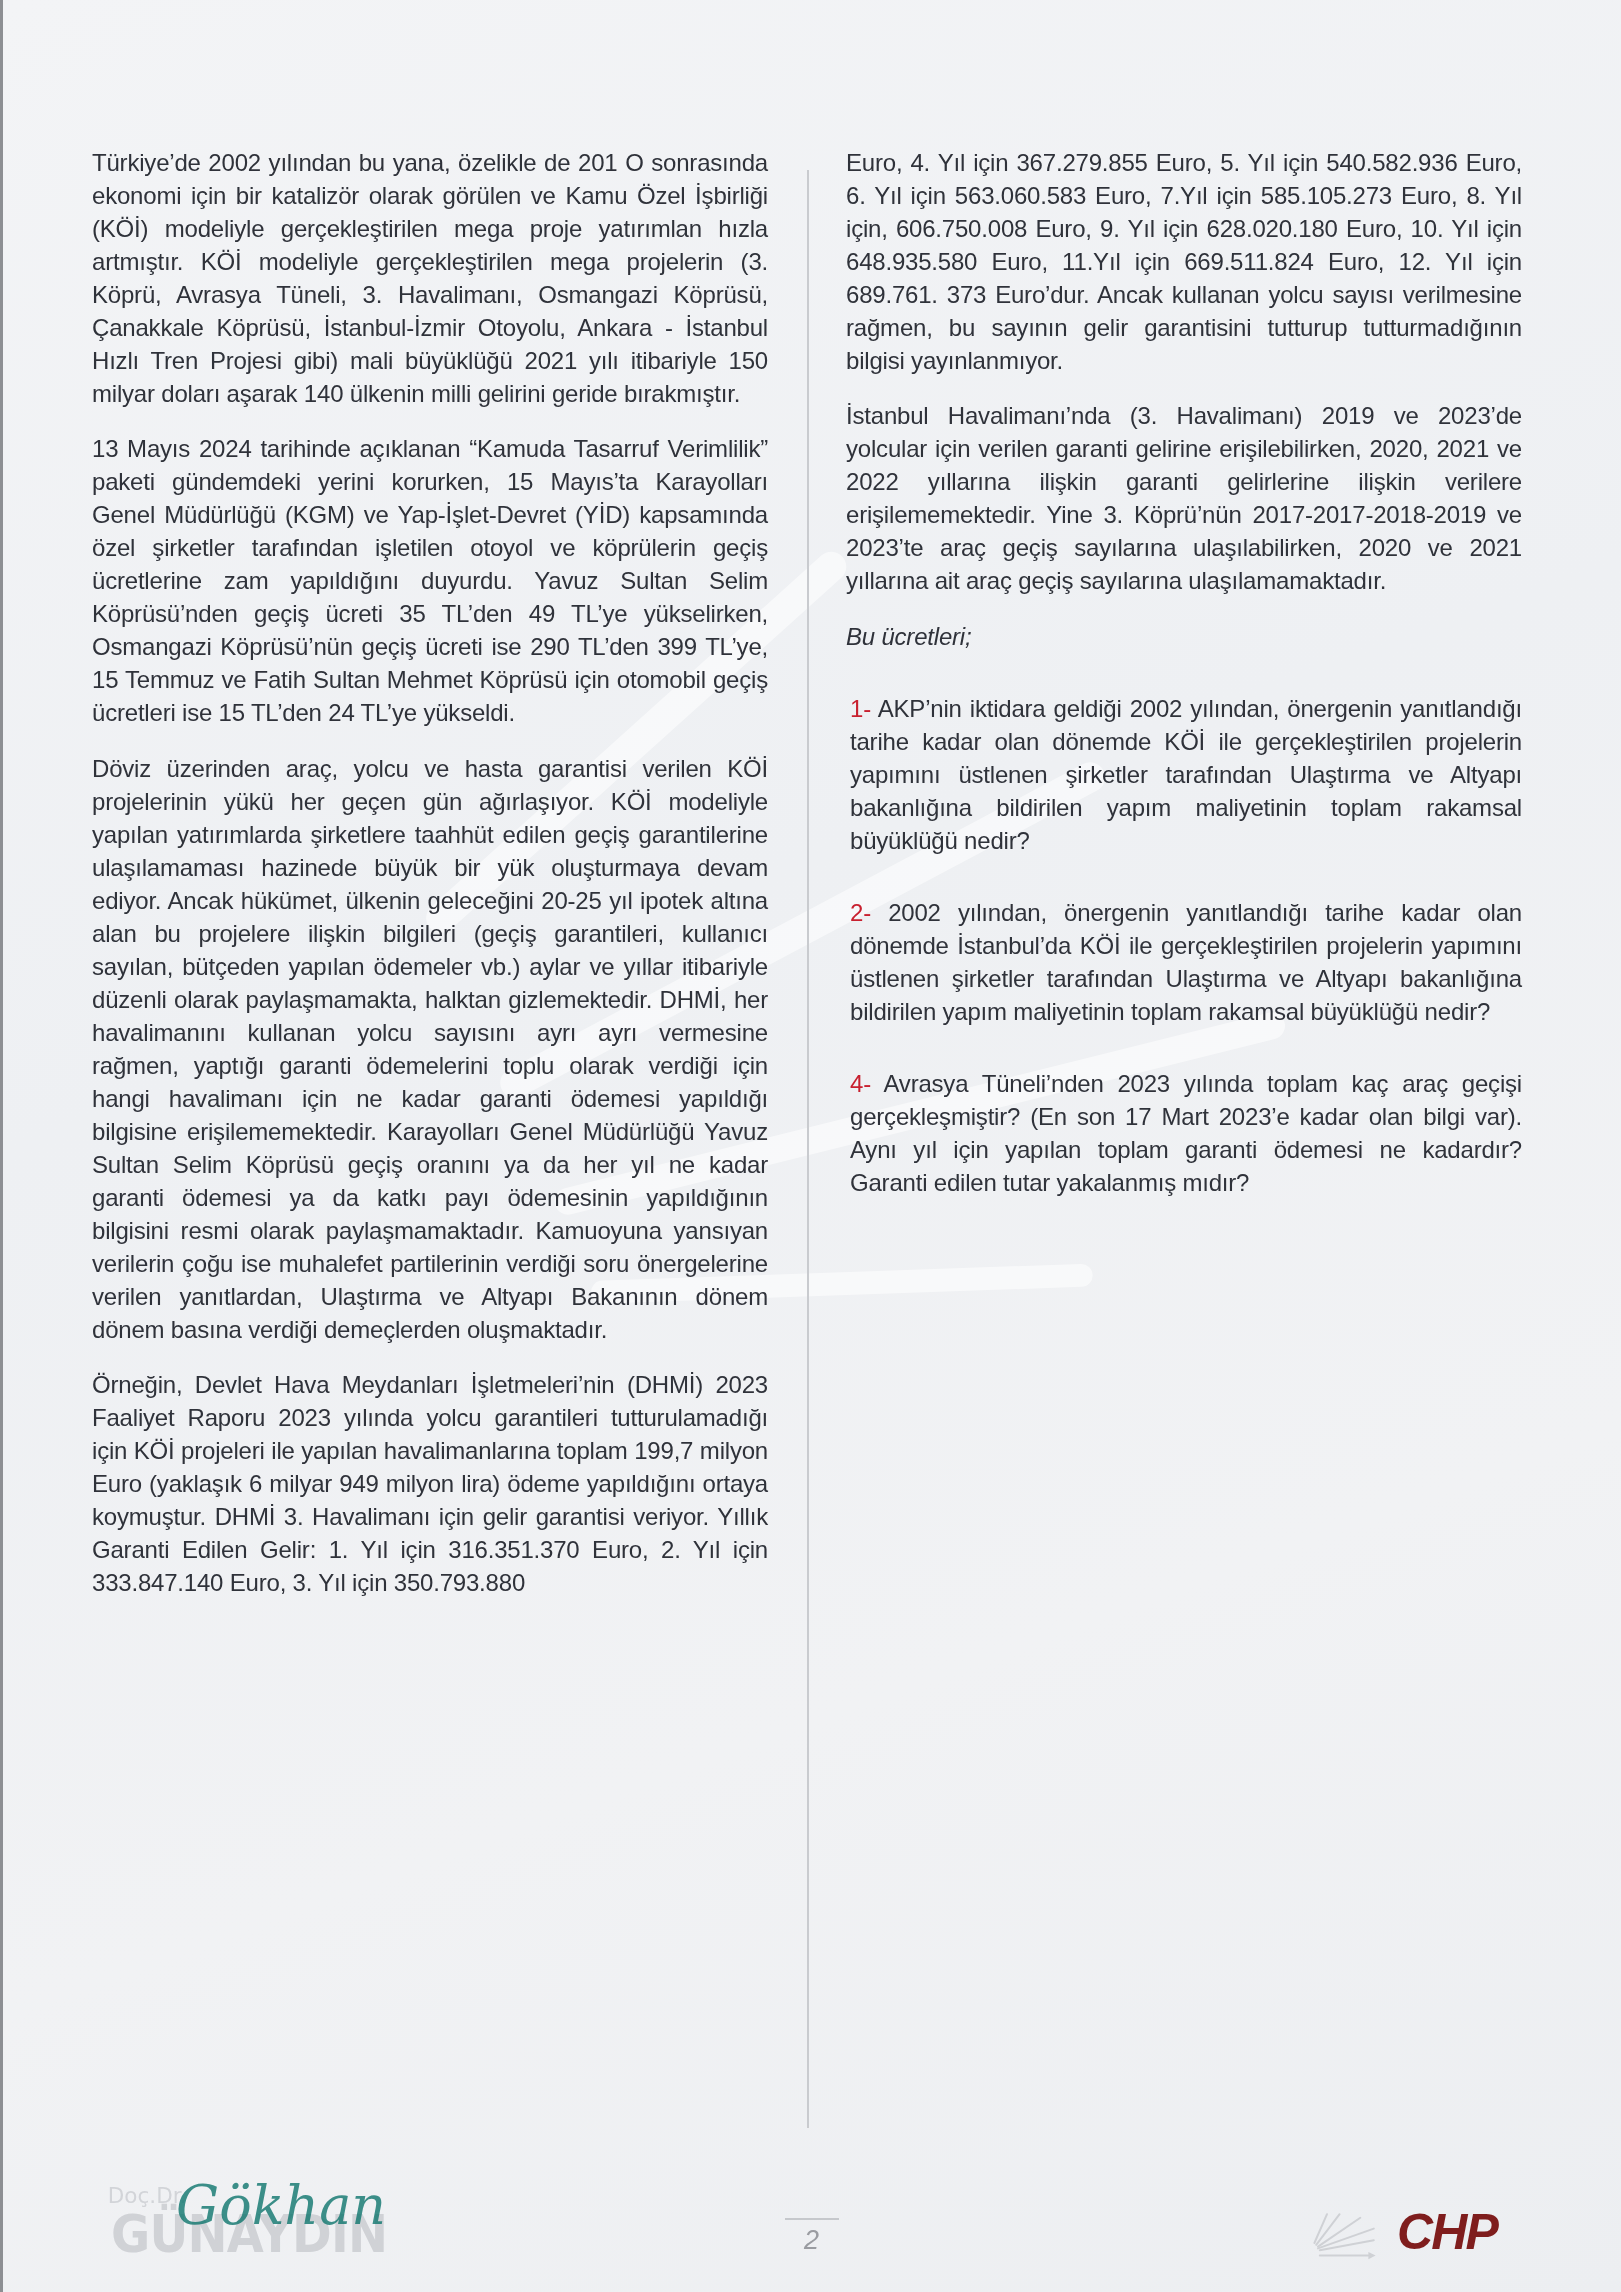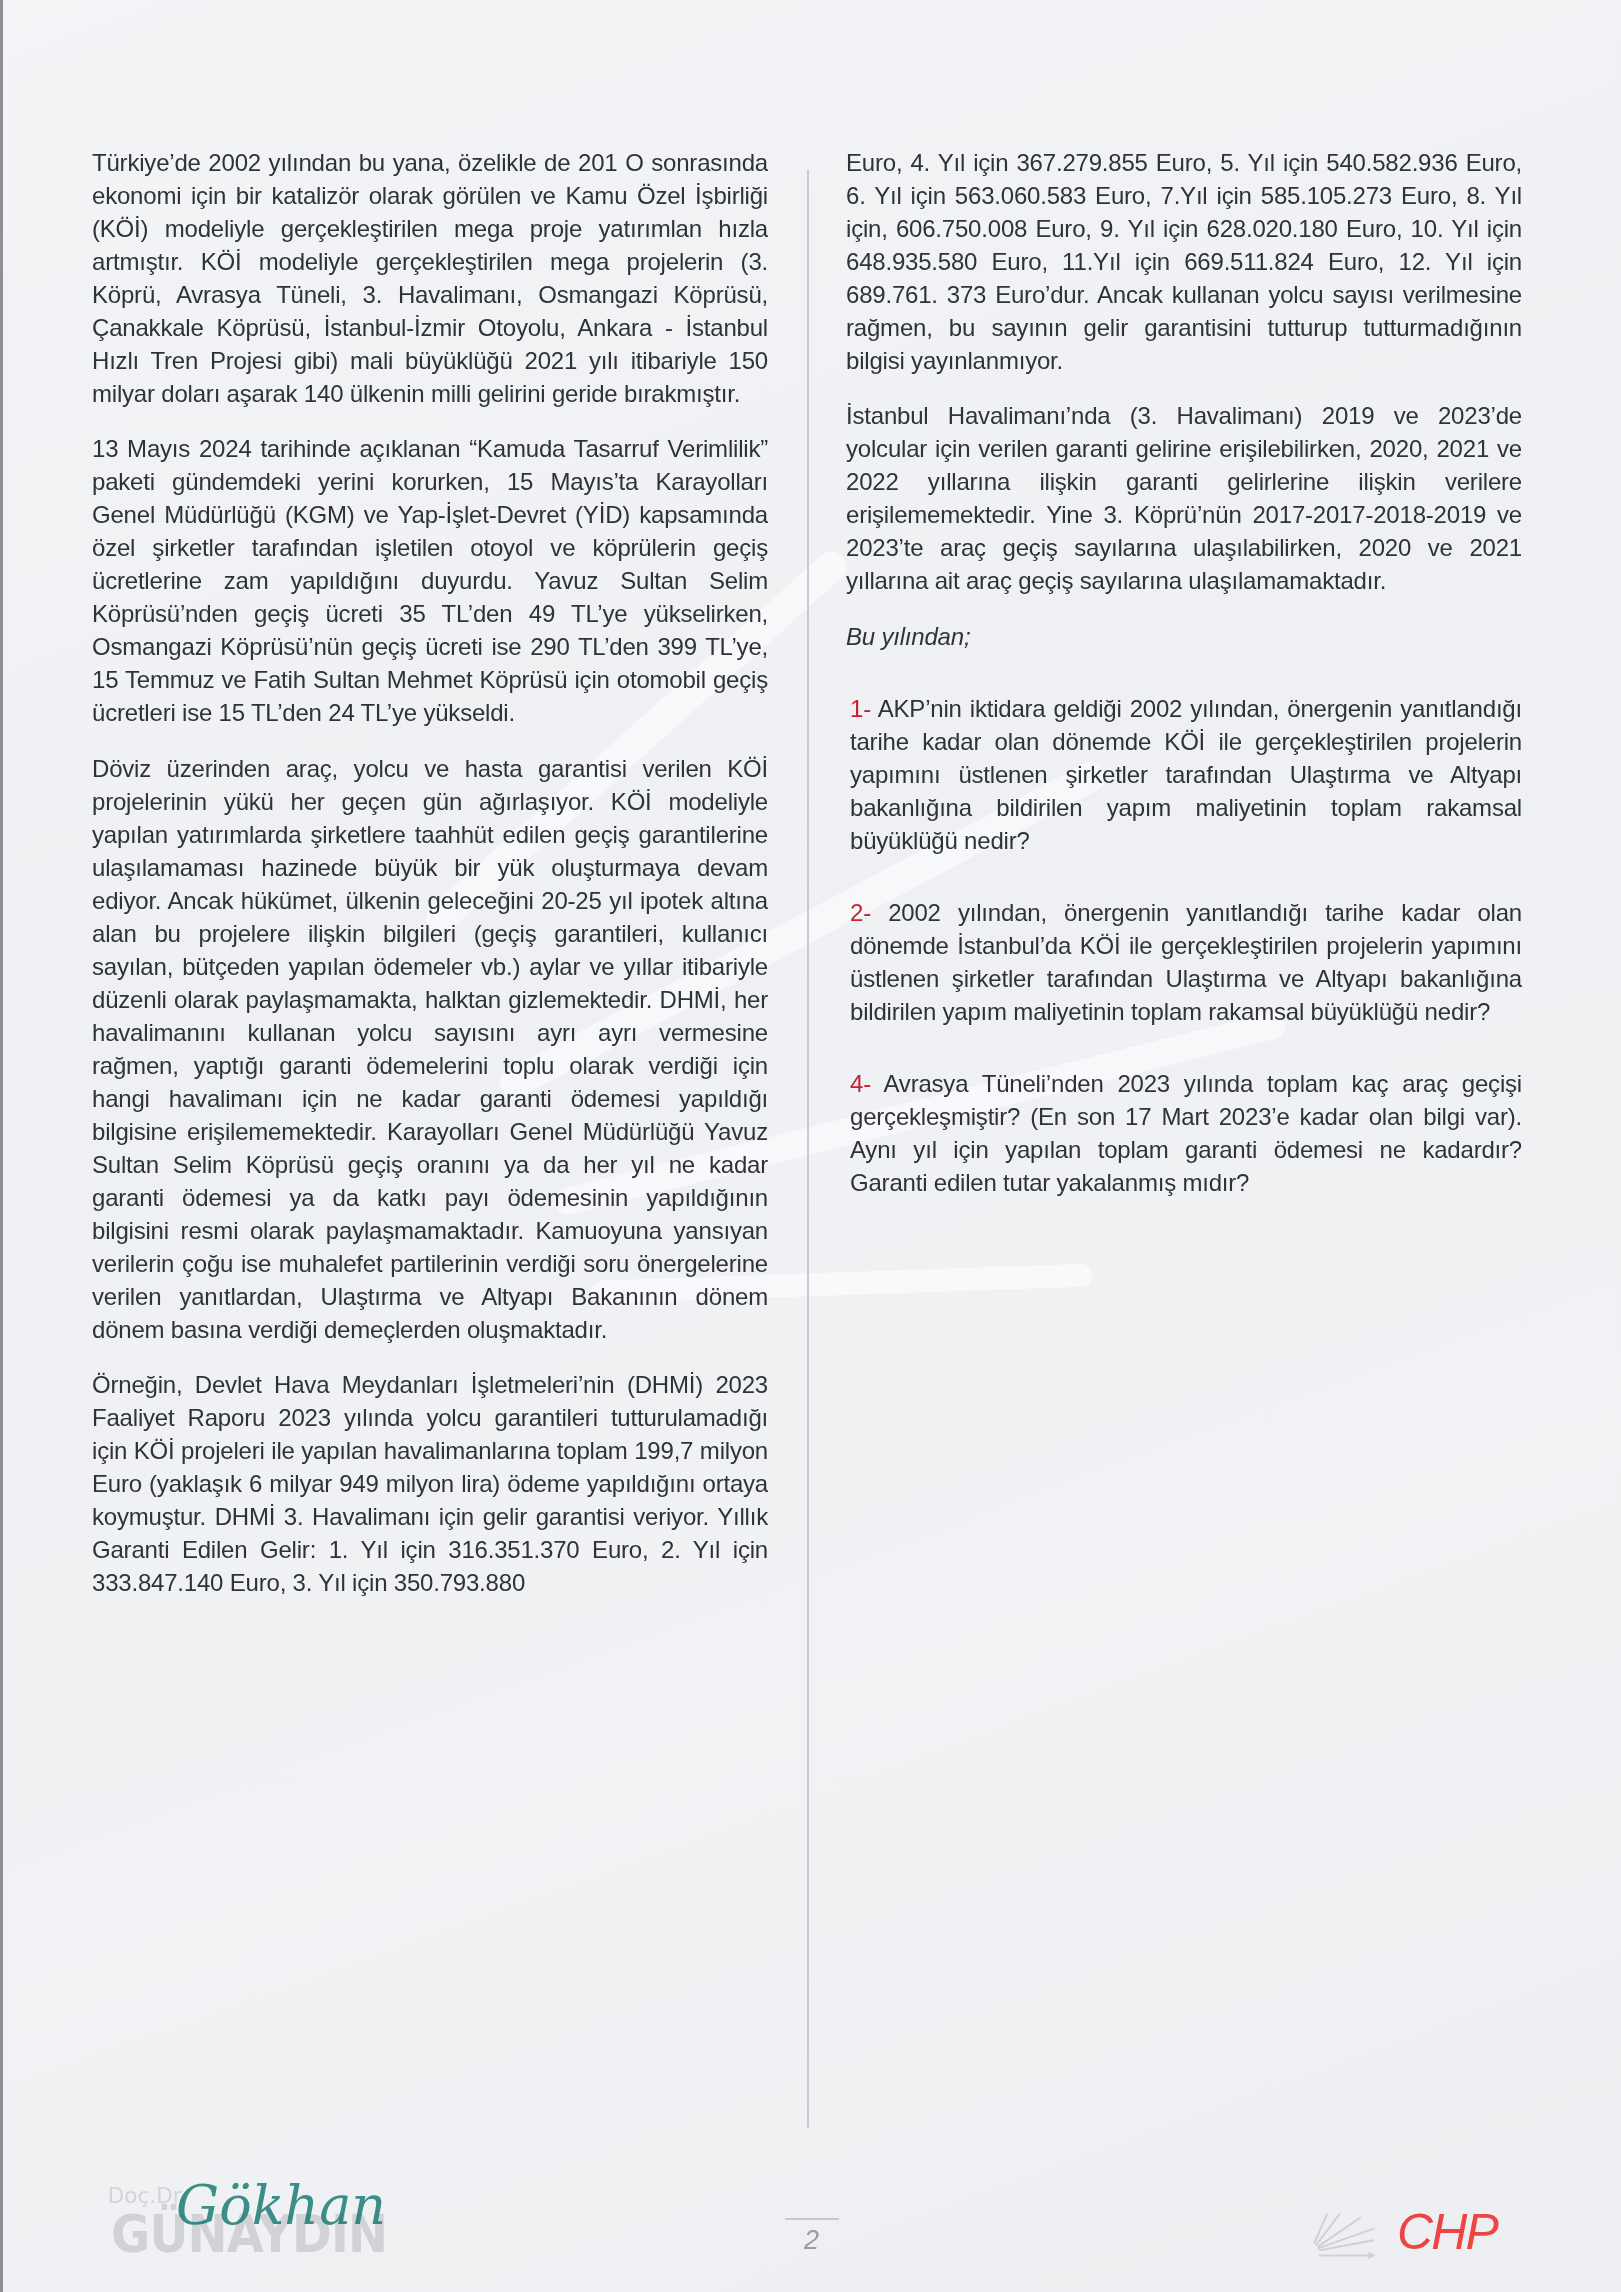--- a/index.html
+++ b/index.html
@@ -43,22 +43,22 @@
     position: absolute; left: 70px; top: 1.8px; font-size: 54px; font-style: italic; color: #0f766e;
     font-family: "DejaVu Serif", serif; opacity: 0.8;
   }
   .page-rule { position: absolute; left: 785px; top: 2218px; width: 54px; height: 1.8px; background: #c6c8cc; }
   .page-number {
     position: absolute; left: 788px; top: 2225px; width: 47px; text-align: center;
     font-size: 27px; color: #9a9ca1; font-style: italic;
   }
   .chp-logo { position: absolute; left: 1309px; top: 2203px; width: 215px; height: 63px; }
   .chp-text {
-    position: absolute; left: 88px; top: 0; font-size: 50px; font-weight: normal; font-style: italic;
-    color: #ef4444; font-family: "Liberation Sans", sans-serif; letter-spacing: -1.8px;
+    position: absolute; left: 88px; top: 0; font-size: 50px; font-weight: bold; font-style: italic;
+    color: #7f1d1d; font-family: "Liberation Sans", sans-serif; letter-spacing: -1.8px;
   }
 </style>
 </head>
 <body>
 
 <div class="left-border"></div>
 
 <div class="wm" style="left:430px;top:913px;width:555px;height:30px;transform:rotate(-42deg);"></div>
 <div class="wm" style="left:502px;top:1075px;width:681px;height:30px;transform:rotate(-28deg);"></div>
 <div class="wm" style="left:555px;top:1191px;width:752px;height:27px;transform:rotate(-14deg);"></div>
@@ -69,21 +69,21 @@
   <p>13 Mayıs 2024 tarihinde açıklanan “Kamuda Tasarruf Verimlilik” paketi gündemdeki yerini korurken, 15 Mayıs’ta Karayolları Genel Müdürlüğü (KGM) ve Yap-İşlet-Devret (YİD) kapsamında özel şirketler tarafından işletilen otoyol ve köprülerin geçiş ücretlerine zam yapıldığını duyurdu. Yavuz Sultan Selim Köprüsü’nden geçiş ücreti 35 TL’den 49 TL’ye yükselirken, Osmangazi Köprüsü’nün geçiş ücreti ise 290 TL’den 399 TL’ye, 15 Temmuz ve Fatih Sultan Mehmet Köprüsü için otomobil geçiş ücretleri ise 15 TL’den 24 TL’ye yükseldi.</p>
   <p>Döviz üzerinden araç, yolcu ve hasta garantisi verilen KÖİ projelerinin yükü her geçen gün ağırlaşıyor. KÖİ modeliyle yapılan yatırımlarda şirketlere taahhüt edilen geçiş garantilerine ulaşılamaması hazinede büyük bir yük oluşturmaya devam ediyor. Ancak hükümet, ülkenin geleceğini 20-25 yıl ipotek altına alan bu projelere ilişkin bilgileri (geçiş garantileri, kullanıcı sayılan, bütçeden yapılan ödemeler vb.) aylar ve yıllar itibariyle düzenli olarak paylaşmamakta, halktan gizlemektedir. DHMİ, her havalimanını kullanan yolcu sayısını ayrı ayrı vermesine rağmen, yaptığı garanti ödemelerini toplu olarak verdiği için hangi havalimanı için ne kadar garanti ödemesi yapıldığı bilgisine erişilememektedir. Karayolları Genel Müdürlüğü Yavuz Sultan Selim Köprüsü geçiş oranını ya da her yıl ne kadar garanti ödemesi ya da katkı payı ödemesinin yapıldığının bilgisini resmi olarak paylaşmamaktadır. Kamuoyuna yansıyan verilerin çoğu ise muhalefet partilerinin verdiği soru önergelerine verilen yanıtlardan, Ulaştırma ve Altyapı Bakanının dönem dönem basına verdiği demeçlerden oluşmaktadır.</p>
   <p>Örneğin, Devlet Hava Meydanları İşletmeleri’nin (DHMİ) 2023 Faaliyet Raporu 2023 yılında yolcu garantileri tutturulamadığı için KÖİ projeleri ile yapılan havalimanlarına toplam 199,7 milyon Euro (yaklaşık 6 milyar 949 milyon lira) ödeme yapıldığını ortaya koymuştur. DHMİ 3. Havalimanı için gelir garantisi veriyor. Yıllık Garanti Edilen Gelir: 1. Yıl için 316.351.370 Euro, 2. Yıl için 333.847.140 Euro, 3. Yıl için 350.793.880</p>
 </div>
 
 <div class="divider"></div>
 
 <div class="column col-right">
   <p>Euro, 4. Yıl için 367.279.855 Euro, 5. Yıl için 540.582.936 Euro, 6. Yıl için 563.060.583 Euro, 7.Yıl için 585.105.273 Euro, 8. Yıl için, 606.750.008 Euro, 9. Yıl için 628.020.180 Euro, 10. Yıl için 648.935.580 Euro, 11.Yıl için 669.511.824 Euro, 12. Yıl için 689.761. 373 Euro’dur. Ancak kullanan yolcu sayısı verilmesine rağmen, bu sayının gelir garantisini tutturup tutturmadığının bilgisi yayınlanmıyor.</p>
   <p>İstanbul Havalimanı’nda (3. Havalimanı) 2019 ve 2023’de yolcular için verilen garanti gelirine erişilebilirken, 2020, 2021 ve 2022 yıllarına ilişkin garanti gelirlerine ilişkin verilere erişilememektedir. Yine 3. Köprü’nün 2017-2017-2018-2019 ve 2023’te araç geçiş sayılarına ulaşılabilirken, 2020 ve 2021 yıllarına ait araç geçiş sayılarına    ulaşılamamaktadır.</p>
-  <p class="italic">Bu yılından;</p>
+  <p class="italic">Bu ücretleri;</p>
 
   <div class="q">
     <span class="q-num">1-</span>
     <span>AKP’nin iktidara geldiği 2002 yılından, önergenin yanıtlandığı tarihe kadar olan dönemde KÖİ ile gerçekleştirilen projelerin yapımını üstlenen şirketler tarafından Ulaştırma ve Altyapı bakanlığına bildirilen yapım maliyetinin toplam rakamsal büyüklüğü nedir?</span>
   </div>
   <div class="q">
     <span class="q-num">2-</span>
     <span>2002 yılından, önergenin yanıtlandığı tarihe kadar olan dönemde İstanbul’da KÖİ ile gerçekleştirilen projelerin yapımını üstlenen şirketler tarafından Ulaştırma ve Altyapı bakanlığına bildirilen yapım maliyetinin toplam rakamsal büyüklüğü nedir?</span>
   </div>
   <div class="q">

